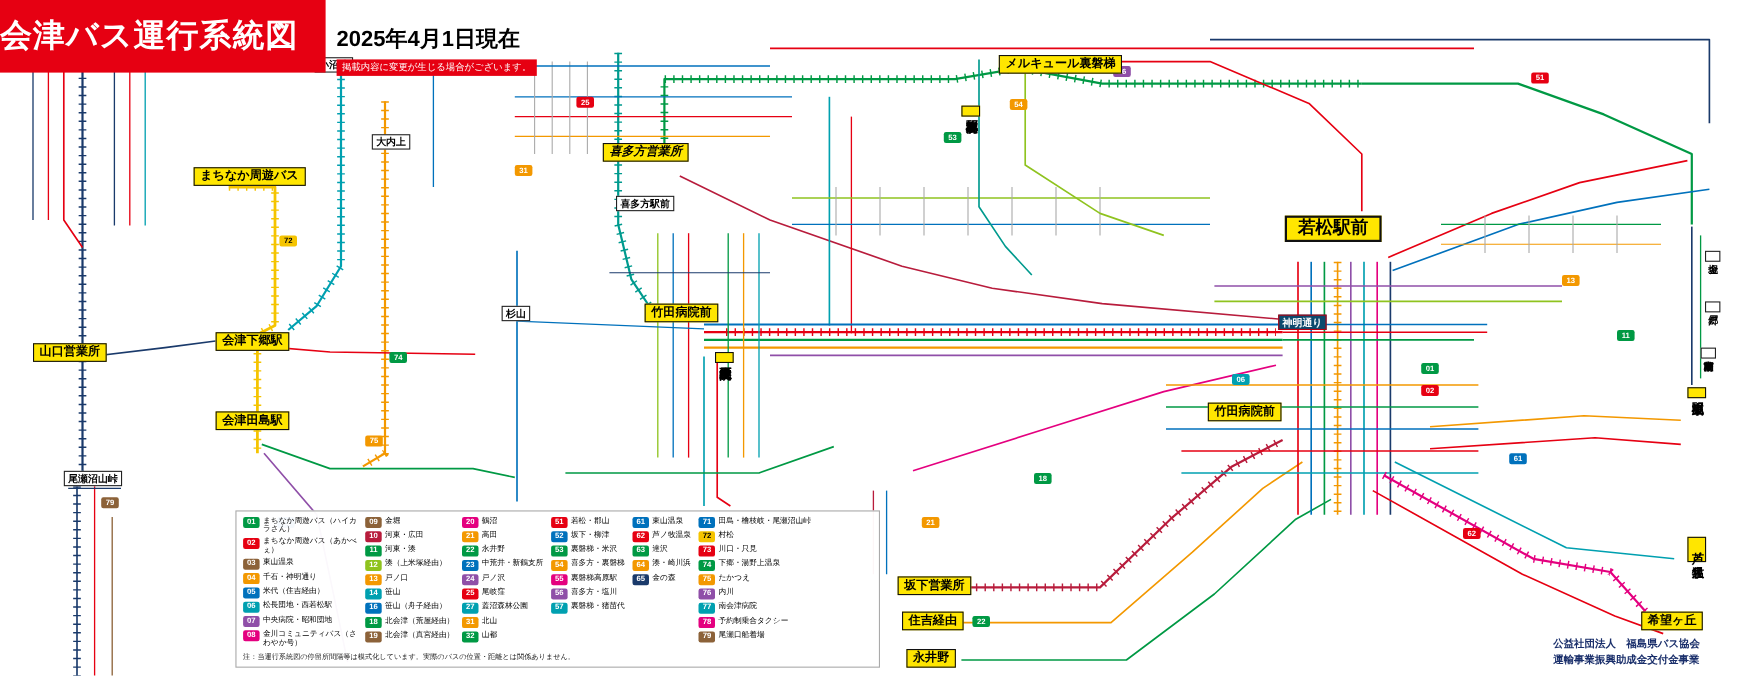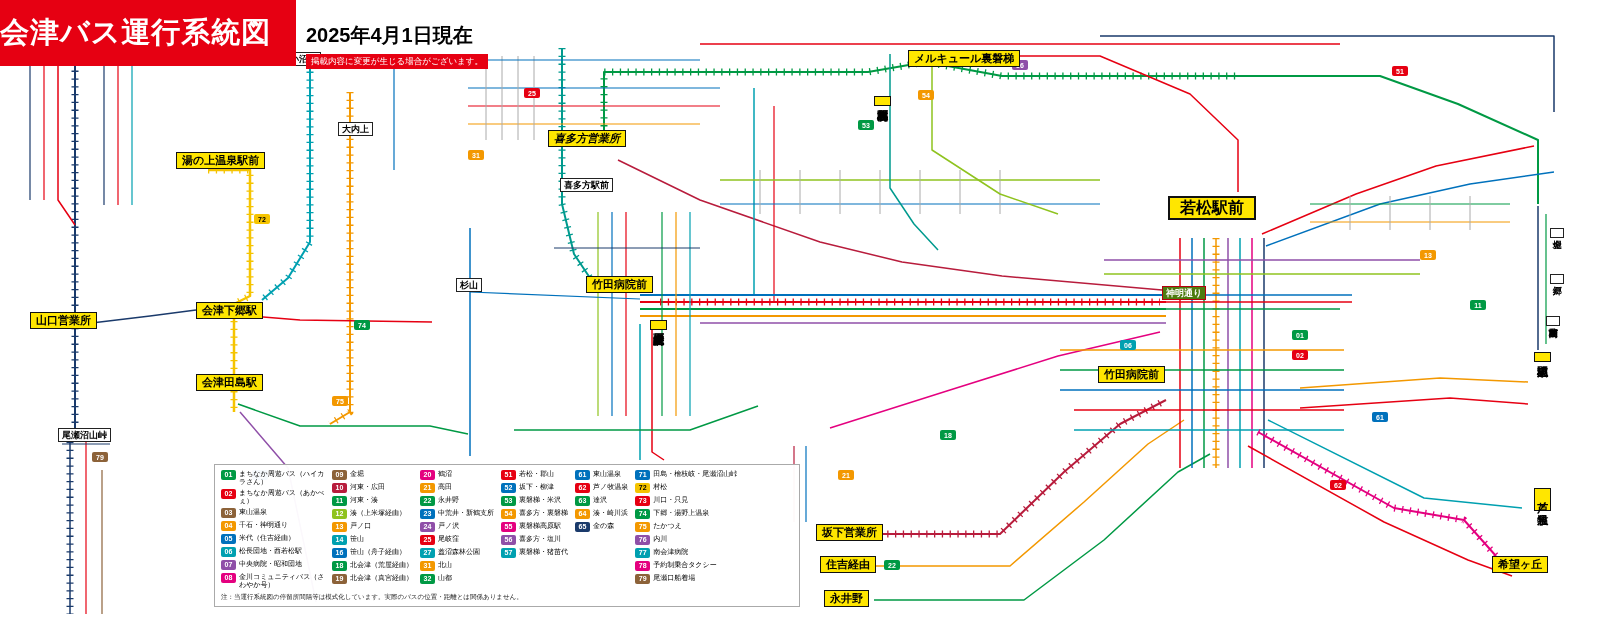--- a/index.html
+++ b/index.html
@@ -12,21 +12,21 @@
   svg .tk{fill:none;stroke-dasharray:1.3 6.5;stroke-width:7;}
   svg polyline{fill:none;stroke-linejoin:round;stroke-linecap:butt;}
 
   
   .terminal{
     position:absolute;z-index:3;background:#fff;border:1px solid #222;color:#000;
     font-size:9px;font-weight:bold;line-height:1.15;padding:1px 3px;white-space:nowrap;
   }
   .terminal.yellow{background:#ffe600;border:1.5px solid #111;font-size:11px;padding:1px 5px;}
   .terminal.big{font-size:16px;padding:1px 10px;border-width:2.5px;}
-  .terminal.red{background:#4d7c0f;color:#fff;border-color:#b30010;}
+  .terminal.red{background:#0c4a6e;color:#fff;border-color:#b30010;}
   .terminal.vert{writing-mode:vertical-rl;padding:4px 1px;}
 
   
   .marker{
     position:absolute;z-index:2;min-width:14px;height:10px;padding:0 1px;border-radius:2px;
     color:#fff;font-size:7px;font-weight:bold;display:flex;align-items:center;justify-content:center;
   }
 
   
   .title-box{position:absolute;left:0;top:0;width:296px;height:66px;background:#e60012;
@@ -195,21 +195,21 @@
       <polyline stroke="#aaaaaa" stroke-width="1" points="1390,196 1390,230"></polyline>
       <polyline stroke="#aaaaaa" stroke-width="1" points="1430,196 1430,230"></polyline>
       <polyline stroke="#aaaaaa" stroke-width="1" points="1470,196 1470,230"></polyline>
     </g>
   </svg>
 
   <div>
       <div class="terminal white" style="left: 34px; top: 26px;">川口車庫</div>
       <div class="terminal white" style="left: 286px; top: 52px;">小沼崎</div>
       <div class="terminal white" style="left: 338px; top: 122px;">大内上</div>
-      <div class="terminal yellow" style="left: 176px; top: 152px;">湯の上温泉駅前</div>
+      <div class="terminal yellow" style="left: 176px; top: 152px;">まちなか周遊バス</div>
       <div class="terminal yellow" style="left: 30px; top: 312px;">山口営業所</div>
       <div class="terminal yellow" style="left: 196px; top: 302px;">会津下郷駅</div>
       <div class="terminal yellow" style="left: 196px; top: 374px;">会津田島駅</div>
       <div class="terminal white" style="left: 58px; top: 428px;">尾瀬沼山峠</div>
       <div class="terminal yellow" style="left: 548px; top: 130px; font-style: italic;">喜多方営業所</div>
       <div class="terminal white" style="left: 560px; top: 178px;">喜多方駅前</div>
       <div class="terminal yellow" style="left: 586px; top: 276px;">竹田病院前</div>
       <div class="terminal yellow vert" style="left: 650px; top: 320px;">坂下厚生総合病院</div>
       <div class="terminal white" style="left: 456px; top: 278px;">杉山</div>
       <div class="terminal yellow" style="left: 860px; top: 50px; margin-left: 48px;">メルキュール裏磐梯</div>
@@ -457,14 +457,18 @@
           </div>
           <div class="litem">
             <span class="badge" style="background: rgb(140, 98, 57);">79</span>
             <span class="lname">尾瀬口船着場</span>
           </div>
         </div>
       </div>
     <div class="legend-note">注：当運行系統図の停留所間隔等は模式化しています。実際のバスの位置・距離とは関係ありません。</div>
   </section>
 
+  <div class="orgs">
+    <div>公益社団法人　福島県バス協会</div>
+    <div>運輸事業振興助成金交付金事業</div>
+  </div>
 
 </div>
 
 </body></html>

